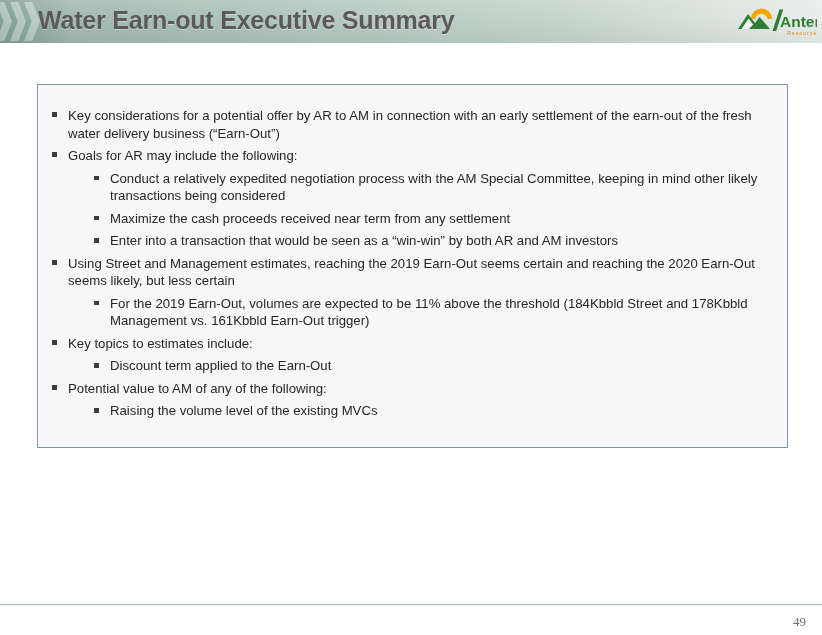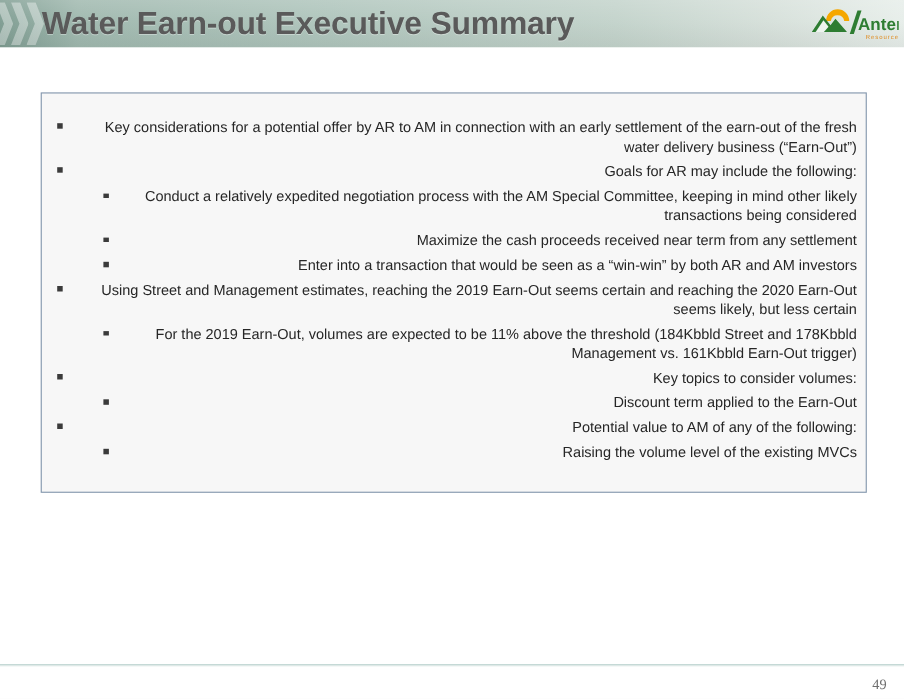--- a/index.html
+++ b/index.html
@@ -57,21 +57,21 @@
     clip-path: polygon(0% 0%, 52% 0%, 100% 50%, 52% 100%, 0% 100%, 48% 50%);
   }
   .chev.c1 { left: -4px; }
   .chev.c2 { left: 10px; }
   .chev.c3 { left: 24px; }
 
   .header-title {
     position: absolute;
     left: 38px;
     top: 6px;
-    font-size: 29px;
+    font-size: 25px;
     font-weight: bold;
     color: #5a5a5a;
     letter-spacing: -0.2px;
     white-space: nowrap;
     text-shadow: 0 1px 0 rgba(255,255,255,0.35);
   }
 
   
   .logo {
     position: absolute;
@@ -85,21 +85,20 @@
   
   .content-box {
     position: absolute;
     left: 37px;
     top: 84px;
     width: 751px;
     height: 364px;
     border: 1.5px solid #8195ac;
     background: #f7f7f7;
     box-sizing: border-box;
-    text-align: right;
   }
 
   .bullets {
     position: absolute;
     left: 12px;
     top: 22px;
     right: 8px;
   }
 
   
@@ -215,21 +214,21 @@
     </div>
 
     <div class="b2">
       <span class="marker"></span>
       <span class="b-text">For the 2019 Earn-Out, volumes are expected to be 11% above the threshold (184Kbbld Street and 178Kbbld Management vs. 161Kbbld Earn-Out trigger)</span>
     </div>
 
 
     <div class="b1">
       <span class="marker"></span>
-      <span class="b-text">Key topics to consider volumes:</span>
+      <span class="b-text">Key topics to estimates include:</span>
     </div>
 
     <div class="b2">
       <span class="marker"></span>
       <span class="b-text">Discount term applied to the Earn-Out</span>
     </div>
 
 
     <div class="b1">
       <span class="marker"></span>

